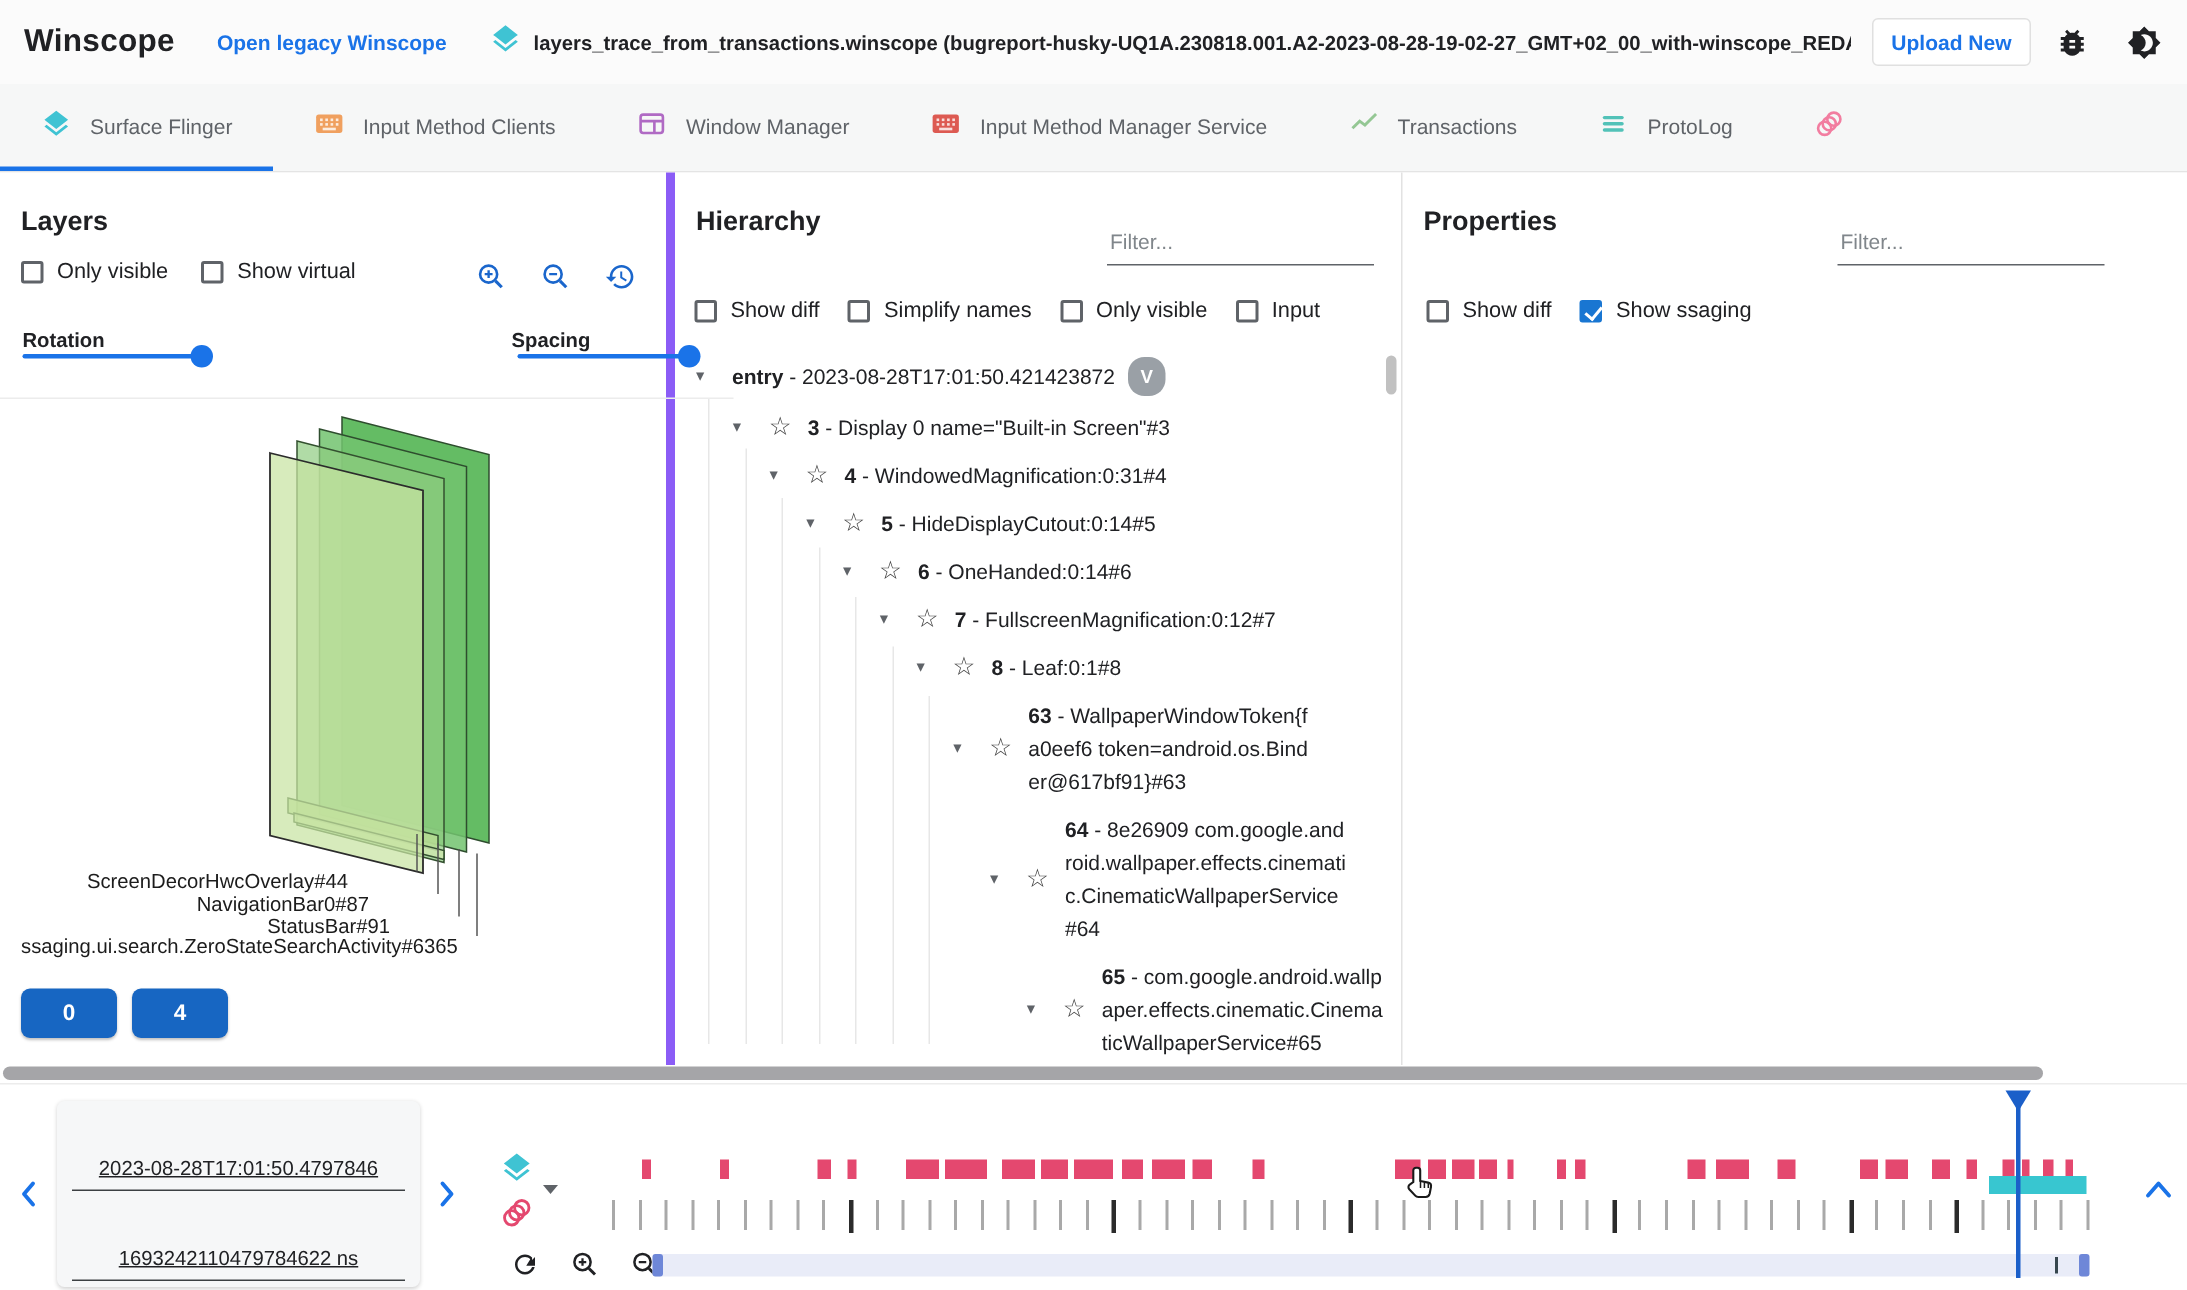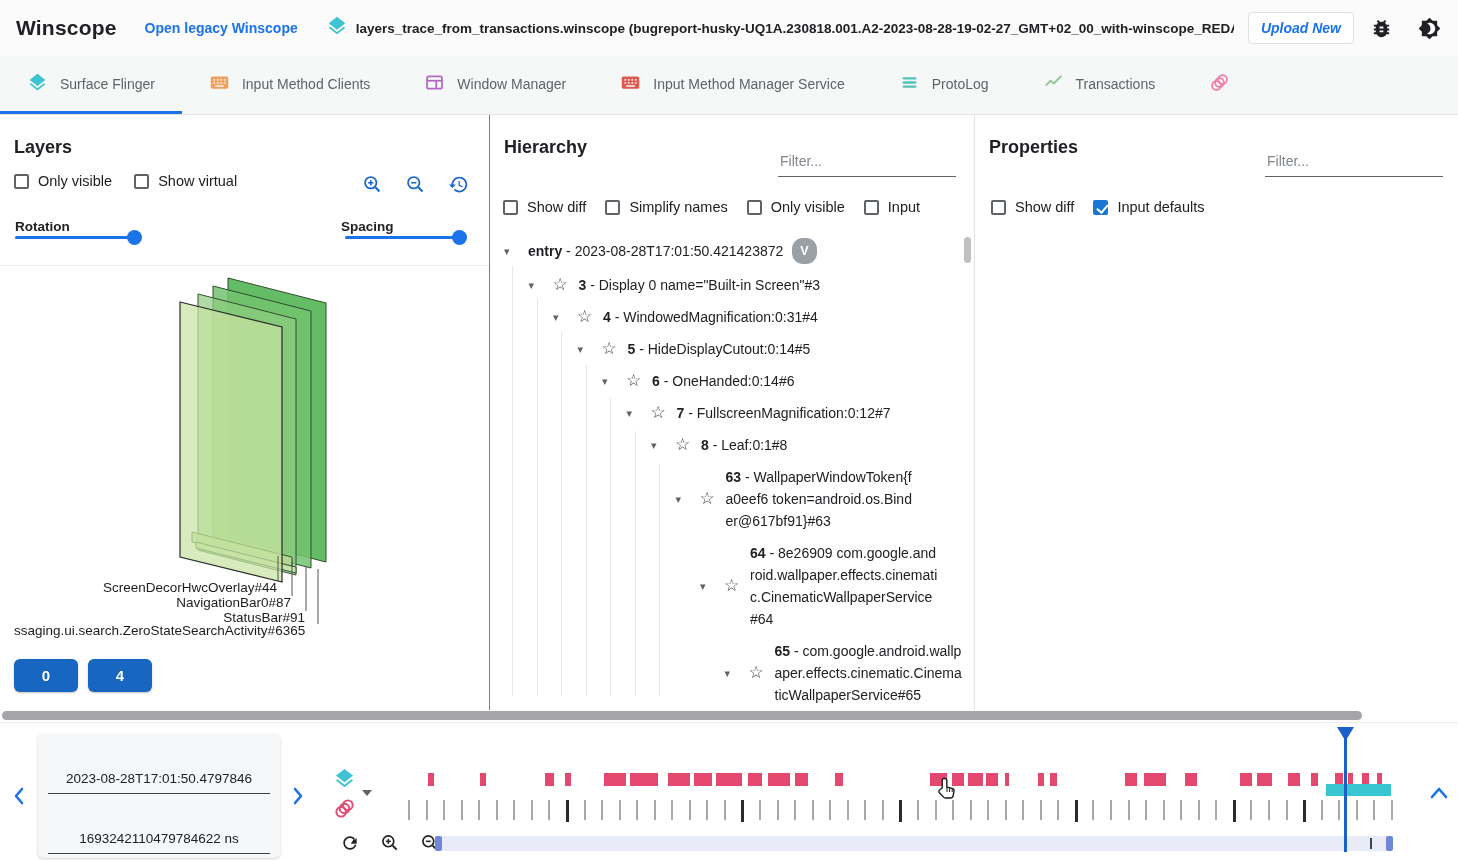--- a/index.html
+++ b/index.html
@@ -8,34 +8,34 @@
   .app { position:relative; width:1458px; height:860px; background:#fff; }
 
   
   .topbar { position:absolute; left:0; top:0; width:100%; height:56px;
             display:flex; align-items:center; padding:0 16px; background:#fbfbfb; gap:14px; }
   .app-title { font-size:21px; font-weight:700; letter-spacing:.2px; }
   .legacy-link { font-size:14px; font-weight:700; color:#1a73e8; margin-left:14px; white-space:nowrap; cursor:pointer; }
   .trace-chip { display:flex; align-items:center; gap:8px; flex:1; min-width:0; margin-left:14px; }
   .trace-file { font-size:13.5px; font-weight:700; white-space:nowrap; overflow:hidden; }
   .upload-btn { border:1px solid #e0e0e0; background:#fff; border-radius:4px; padding:7px 12px;
-                color:#1a73e8; font-weight:700; font-size:14px; white-space:nowrap; cursor:pointer;font-style:italic; }
+                color:#1a73e8; font-weight:700; font-size:14px; white-space:nowrap; cursor:pointer; }
   .topbar-icon { display:flex; align-items:center; justify-content:center; width:26px; height:26px; cursor:pointer; }
 
   
   .tabbar { position:absolute; left:0; top:56px; width:100%; height:59px; background:#f6f7f7;
             display:flex; align-items:stretch; border-bottom:1px solid #e4e4e4; overflow:hidden; }
   .tab { display:flex; align-items:center; gap:12px; padding:0 27px; font-size:14px; color:#5f6368;
          border-bottom:3px solid transparent; white-space:nowrap; cursor:pointer; }
   .tab.active { border-bottom-color:#1a73e8; }
 
   
   .main { position:absolute; left:0; top:115px; width:100%; height:595px; display:flex; background:#fff; }
   .panel { position:relative; height:100%; }
-  .panel-layers { width:490px; border-right:1px solid #8b5cf6; }
+  .panel-layers { width:450px; border-right:6px solid #8b5cf6; }
   .panel-hierarchy { width:485px; border-right:1px solid #e2e2e2; }
   .panel-properties { flex:1; }
   .panel-title { position:absolute; left:14px; top:22px; font-size:18px; font-weight:700; }
 
   .cbx-row { position:absolute; display:flex; align-items:center; gap:22px; }
   .cbx-item { display:flex; align-items:center; gap:9px; font-size:14.5px; cursor:pointer; }
   .cbx { width:15px; height:15px; border:2px solid #5f6368; border-radius:2px; background:#fff; position:relative; flex:none; }
   .cbx.on { background:#1976d2; border-color:#1976d2; }
   .cbx.on::after { content:''; position:absolute; left:3.5px; top:0px; width:4.5px; height:9px;
                    border:solid #fff; border-width:0 2px 2px 0; transform:rotate(40deg); }
@@ -71,21 +71,21 @@
   .vscroll { position:absolute; right:3px; top:122px; width:7px; height:26px; background:#c1c1c1; border-radius:4px; cursor:pointer; }
 
   
   .bottom { position:absolute; left:0; top:710px; width:100%; height:150px; background:#fff; }
   .hscroll { position:absolute; left:2px; top:1px; width:1360px; height:9px; background:#a5a5a8; border-radius:5px; cursor:pointer; }
   .bottom-sep { position:absolute; left:0; top:12px; width:100%; height:1px; background:#ececec; }
   .nav-chev { position:absolute; cursor:pointer; }
   .ts-box { position:absolute; left:38px; top:24px; width:242px; height:124px; background:#f6f7f8;
             border-radius:5px; box-shadow:0 1px 3px rgba(0,0,0,.18); padding:0 10px; }
   .ts-field { height:60px; border-bottom:1px solid #3c4043; display:flex; align-items:flex-end;
-              justify-content:center; font-size:13.5px; padding-bottom:7px; white-space:nowrap; overflow:hidden; }
+              justify-content:center; font-size:13.5px; padding-bottom:7px; white-space:nowrap; overflow:hidden;text-decoration:underline; }
   .mini-caret { position:absolute; left:362px; top:80px; width:0; height:0;
                 border-left:5px solid transparent; border-right:5px solid transparent; border-top:6px solid #5f6368; cursor:pointer; }
   .bt-icon { position:absolute; cursor:pointer; }
   .tl-mark { position:absolute; top:63px; height:13px; background:#e4486f; }
   .tl-tick { position:absolute; top:90px; width:2px; height:20px; background:#a9a9a9; }
   .tl-tick.bold { width:3px; height:22px; background:#2b2b2b; }
   .tl-slider { position:absolute; top:126px; height:15px; background:#e9ecf8; border-radius:2px; cursor:pointer; }
   .tl-handle { position:absolute; top:126px; width:7px; height:15px; background:#6e87d8; border-radius:2px; cursor:ew-resize; }
   .tl-slider-tick { position:absolute; top:128px; left:1370px; width:2px; height:11px; background:#37474f; }
   .tl-selection { position:absolute; left:1326px; top:74px; width:65px; height:12px; background:#38c6d0; cursor:pointer; }
@@ -164,32 +164,32 @@
               <rect x="5" y="11.5" width="2" height="2"></rect>
               <rect x="9" y="11.5" width="2" height="2"></rect>
               <rect x="13" y="11.5" width="2" height="2"></rect>
               <rect x="17" y="11.5" width="2" height="2"></rect>
               <rect x="7" y="15" width="10" height="2"></rect>
             </g>
           </svg></span>
         <span>Input Method Manager Service</span>
       </div>
       <div class="tab">
+        <span><svg width="21" height="21" viewBox="0 0 24 24" fill="#94c794">
+            <polyline points="3,15.5 8.5,10 12.5,13 21,4.5" fill="none" stroke="#94c794" stroke-width="2.2"></polyline>
+          </svg></span>
+        <span>Transactions</span>
+      </div>
+      <div class="tab">
         <span><svg width="21" height="21" viewBox="0 0 24 24" fill="#52c2b8">
             <rect x="4" y="6" width="16" height="2.6" rx="1.3"></rect>
             <rect x="4" y="10.7" width="16" height="2.6" rx="1.3"></rect>
             <rect x="4" y="15.4" width="16" height="2.6" rx="1.3"></rect>
           </svg></span>
         <span>ProtoLog</span>
-      </div>
-      <div class="tab">
-        <span><svg width="21" height="21" viewBox="0 0 24 24" fill="#94c794">
-            <polyline points="3,15.5 8.5,10 12.5,13 21,4.5" fill="none" stroke="#94c794" stroke-width="2.2"></polyline>
-          </svg></span>
-        <span>Transactions</span>
       </div>
       <div class="tab">
         <span><svg width="21" height="21" viewBox="0 0 24 24" fill="#f27da0">
             <g fill="none" stroke="#f27da0" stroke-width="2">
               <circle cx="8.5" cy="15.5" r="5"></circle>
               <circle cx="12" cy="12" r="5"></circle>
               <circle cx="15.5" cy="8.5" r="5"></circle>
             </g>
           </svg></span>
       </div>
@@ -345,21 +345,21 @@
     <div class="panel panel-properties">
       <div class="panel-title">Properties</div>
       <input class="filter-input" style="left: 290px;" placeholder="Filter...">
       <div class="cbx-row" id="prop-checks" style="left:16px; top:84px; gap:19px;">
           <label class="cbx-item">
             <span class="cbx"></span>
             <span>Show diff</span>
           </label>
           <label class="cbx-item">
             <span class="cbx on"></span>
-            <span>Input defaults</span>
+            <span>Show ssaging</span>
           </label>
         </div>
     </div>
   </div>
 
   <div class="bottom">
     <div class="hscroll"></div>
     <div class="bottom-sep"></div>
 
     <span class="nav-chev" style="left:12px; top:76px;">

